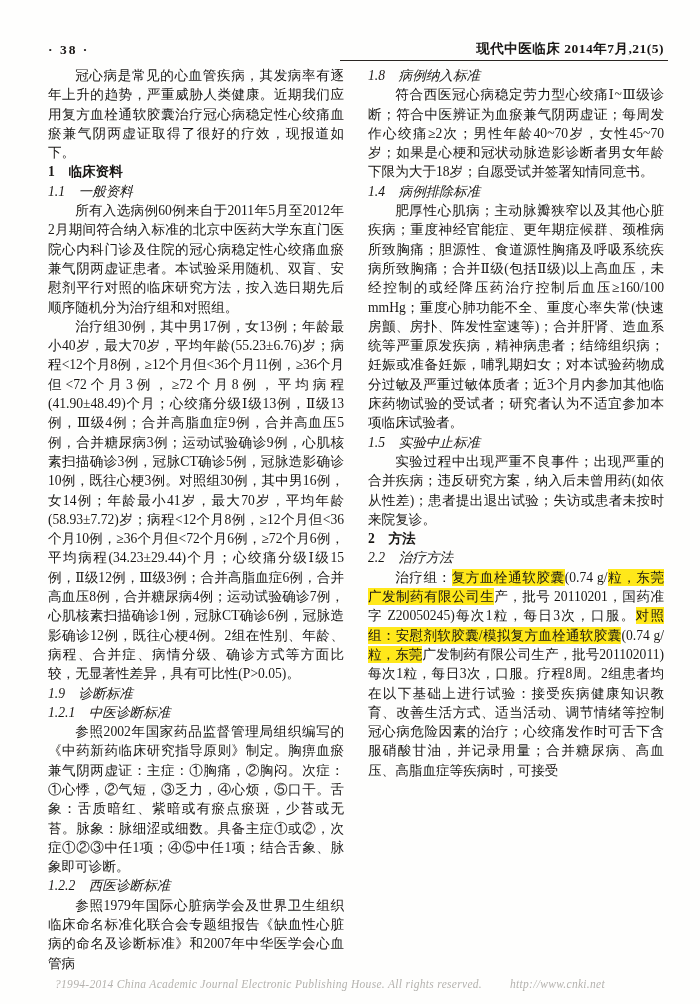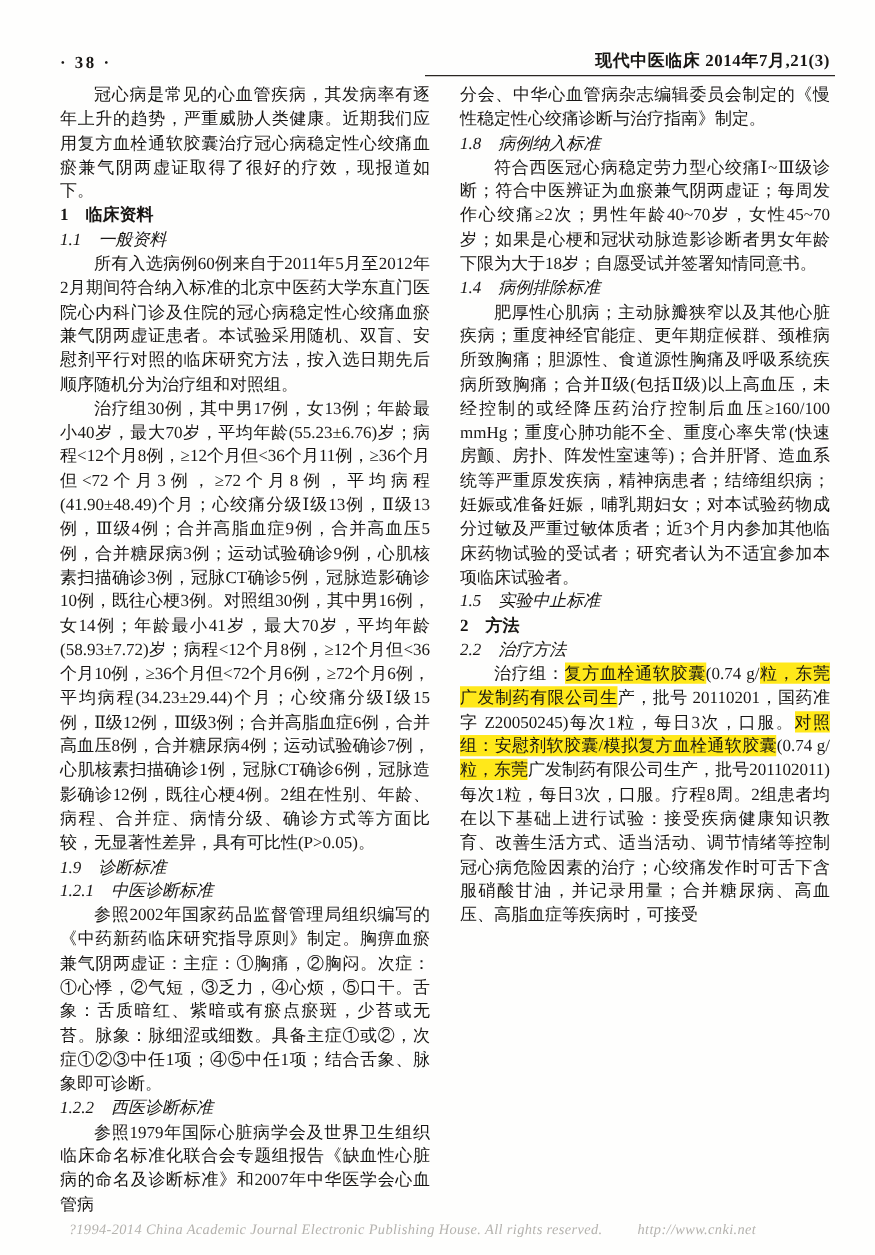--- a/index.html
+++ b/index.html
@@ -41,44 +41,44 @@
   }
   .footer .url{margin-left:28px;}
 </style>
 </head>
 <body>
 
 <div class="page">
 
   <div class="header">
     <span class="page-no">· 38 ·</span>
-    <span class="journal">现代中医临床  2014年7月,21(3)</span>
+    <span class="journal">现代中医临床  2014年7月,21(5)</span>
   </div>
   <div class="header-rule"></div>
 
   <div class="columns">
     <div class="col" id="col-left">
         <p class="blk-p">冠心病是常见的心血管疾病，其发病率有逐年上升的趋势，严重威胁人类健康。近期我们应用复方血栓通软胶囊治疗冠心病稳定性心绞痛血瘀兼气阴两虚证取得了很好的疗效，现报道如下。</p>
         <p class="blk-h1">1　临床资料</p>
         <p class="blk-h2">1.1　一般资料</p>
         <p class="blk-p">所有入选病例60例来自于2011年5月至2012年2月期间符合纳入标准的北京中医药大学东直门医院心内科门诊及住院的冠心病稳定性心绞痛血瘀兼气阴两虚证患者。本试验采用随机、双盲、安慰剂平行对照的临床研究方法，按入选日期先后顺序随机分为治疗组和对照组。</p>
         <p class="blk-p">治疗组30例，其中男17例，女13例；年龄最小40岁，最大70岁，平均年龄(55.23±6.76)岁；病程&lt;12个月8例，≥12个月但&lt;36个月11例，≥36个月但&lt;72个月3例，≥72个月8例，平均病程(41.90±48.49)个月；心绞痛分级Ⅰ级13例，Ⅱ级13例，Ⅲ级4例；合并高脂血症9例，合并高血压5例，合并糖尿病3例；运动试验确诊9例，心肌核素扫描确诊3例，冠脉CT确诊5例，冠脉造影确诊10例，既往心梗3例。对照组30例，其中男16例，女14例；年龄最小41岁，最大70岁，平均年龄(58.93±7.72)岁；病程&lt;12个月8例，≥12个月但&lt;36个月10例，≥36个月但&lt;72个月6例，≥72个月6例，平均病程(34.23±29.44)个月；心绞痛分级Ⅰ级15例，Ⅱ级12例，Ⅲ级3例；合并高脂血症6例，合并高血压8例，合并糖尿病4例；运动试验确诊7例，心肌核素扫描确诊1例，冠脉CT确诊6例，冠脉造影确诊12例，既往心梗4例。2组在性别、年龄、病程、合并症、病情分级、确诊方式等方面比较，无显著性差异，具有可比性(P&gt;0.05)。</p>
         <p class="blk-h2">1.9　诊断标准</p>
         <p class="blk-h2">1.2.1　中医诊断标准</p>
         <p class="blk-p">参照2002年国家药品监督管理局组织编写的《中药新药临床研究指导原则》制定。胸痹血瘀兼气阴两虚证：主症：①胸痛，②胸闷。次症：①心悸，②气短，③乏力，④心烦，⑤口干。舌象：舌质暗红、紫暗或有瘀点瘀斑，少苔或无苔。脉象：脉细涩或细数。具备主症①或②，次症①②③中任1项；④⑤中任1项；结合舌象、脉象即可诊断。</p>
         <p class="blk-h2">1.2.2　西医诊断标准</p>
         <p class="blk-p">参照1979年国际心脏病学会及世界卫生组织临床命名标准化联合会专题组报告《缺血性心脏病的命名及诊断标准》和2007年中华医学会心血管病</p>
       </div>
     <div class="col" id="col-right">
-        <p class="blk-p noindent">分会、中华心血管病杂志编辑委员会制定的《慢性稳定性心绞痛诊断与治疗指南》制定。</p>
         <p class="blk-h2">1.8　病例纳入标准</p>
         <p class="blk-p">符合西医冠心病稳定劳力型心绞痛Ⅰ~Ⅲ级诊断；符合中医辨证为血瘀兼气阴两虚证；每周发作心绞痛≥2次；男性年龄40~70岁，女性45~70岁；如果是心梗和冠状动脉造影诊断者男女年龄下限为大于18岁；自愿受试并签署知情同意书。</p>
         <p class="blk-h2">1.4　病例排除标准</p>
         <p class="blk-p">肥厚性心肌病；主动脉瓣狭窄以及其他心脏疾病；重度神经官能症、更年期症候群、颈椎病所致胸痛；胆源性、食道源性胸痛及呼吸系统疾病所致胸痛；合并Ⅱ级(包括Ⅱ级)以上高血压，未经控制的或经降压药治疗控制后血压≥160/100 mmHg；重度心肺功能不全、重度心率失常(快速房颤、房扑、阵发性室速等)；合并肝肾、造血系统等严重原发疾病，精神病患者；结缔组织病；妊娠或准备妊娠，哺乳期妇女；对本试验药物成分过敏及严重过敏体质者；近3个月内参加其他临床药物试验的受试者；研究者认为不适宜参加本项临床试验者。</p>
         <p class="blk-h2">1.5　实验中止标准</p>
+        <p class="blk-p">实验过程中出现严重不良事件；出现严重的合并疾病；违反研究方案，纳入后未曾用药(如依从性差)；患者提出退出试验；失访或患者未按时来院复诊。</p>
         <p class="blk-h1">2　方法</p>
         <p class="blk-h2">2.2　治疗方法</p>
         <p class="blk-p"><span>治疗组：</span><span class="hl" style="background-color: rgb(255, 232, 26);">复方血栓通软胶囊</span><span>(0.74 g/</span><span class="hl" style="background-color: rgb(255, 232, 26);">粒，东莞广发制药有限公司生</span><span>产，批号 20110201，国药准字 Z20050245)每次1粒，每日3次，口服。</span><span class="hl" style="background-color: rgb(255, 232, 26);">对照组：安慰剂软胶囊/模拟复方血栓通软胶囊</span><span>(0.74 g/</span><span class="hl" style="background-color: rgb(255, 232, 26);">粒，东莞</span><span>广发制药有限公司生产，批号201102011)每次1粒，每日3次，口服。疗程8周。2组患者均在以下基础上进行试验：接受疾病健康知识教育、改善生活方式、适当活动、调节情绪等控制冠心病危险因素的治疗；心绞痛发作时可舌下含服硝酸甘油，并记录用量；合并糖尿病、高血压、高脂血症等疾病时，可接受</span></p>
       </div>
   </div>
 
   <div class="footer">
     <span>?1994-2014 China Academic Journal Electronic Publishing House. All rights reserved.</span><span class="url">http://www.cnki.net</span>
   </div>
 

